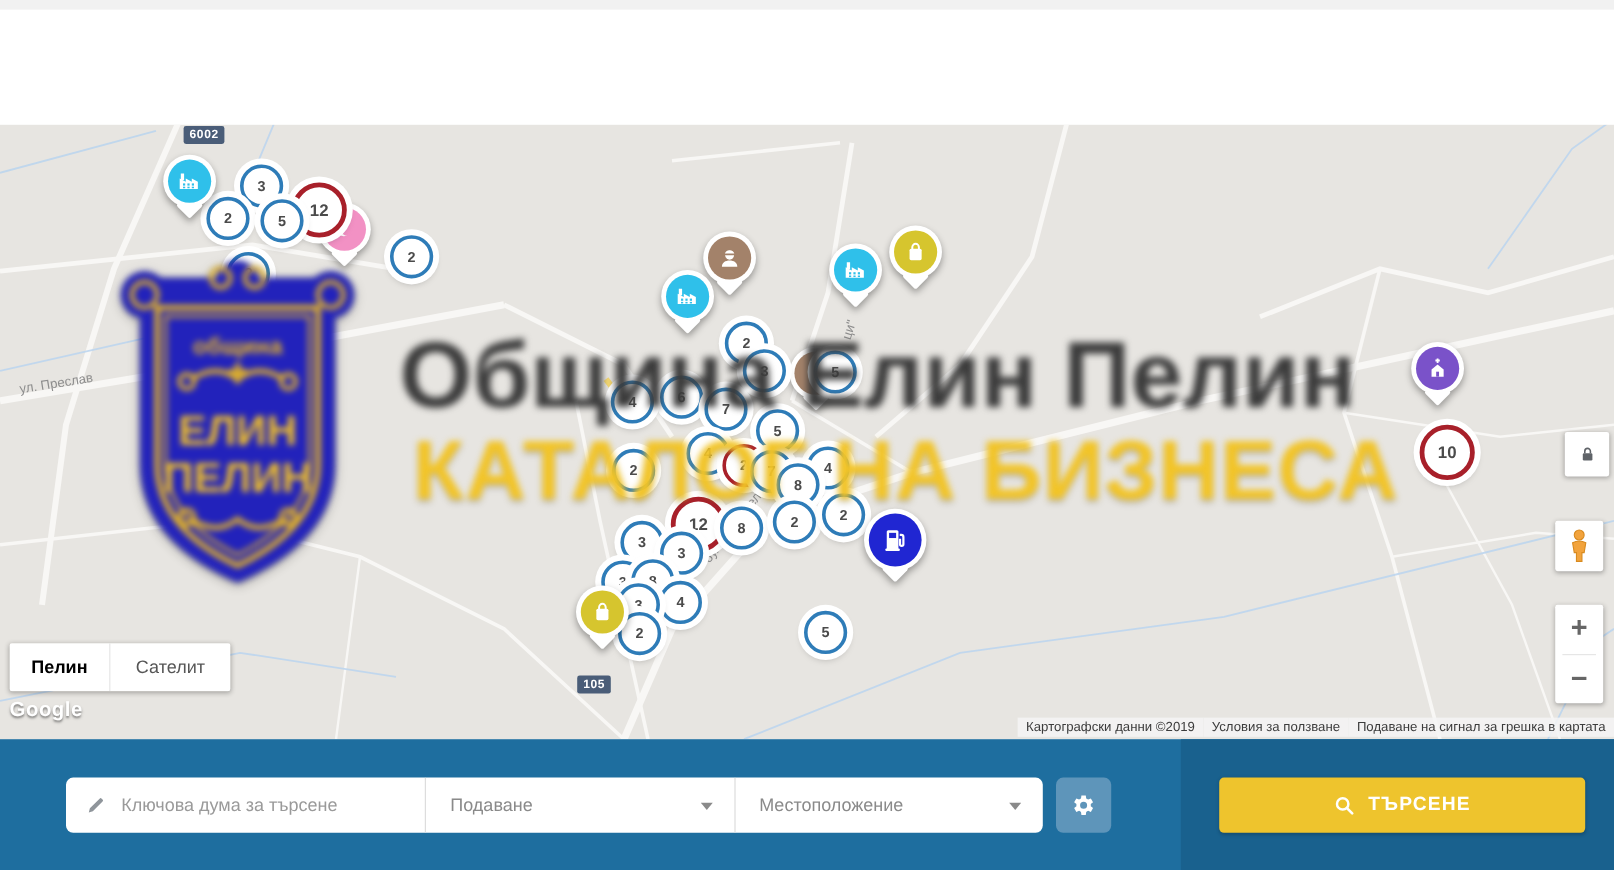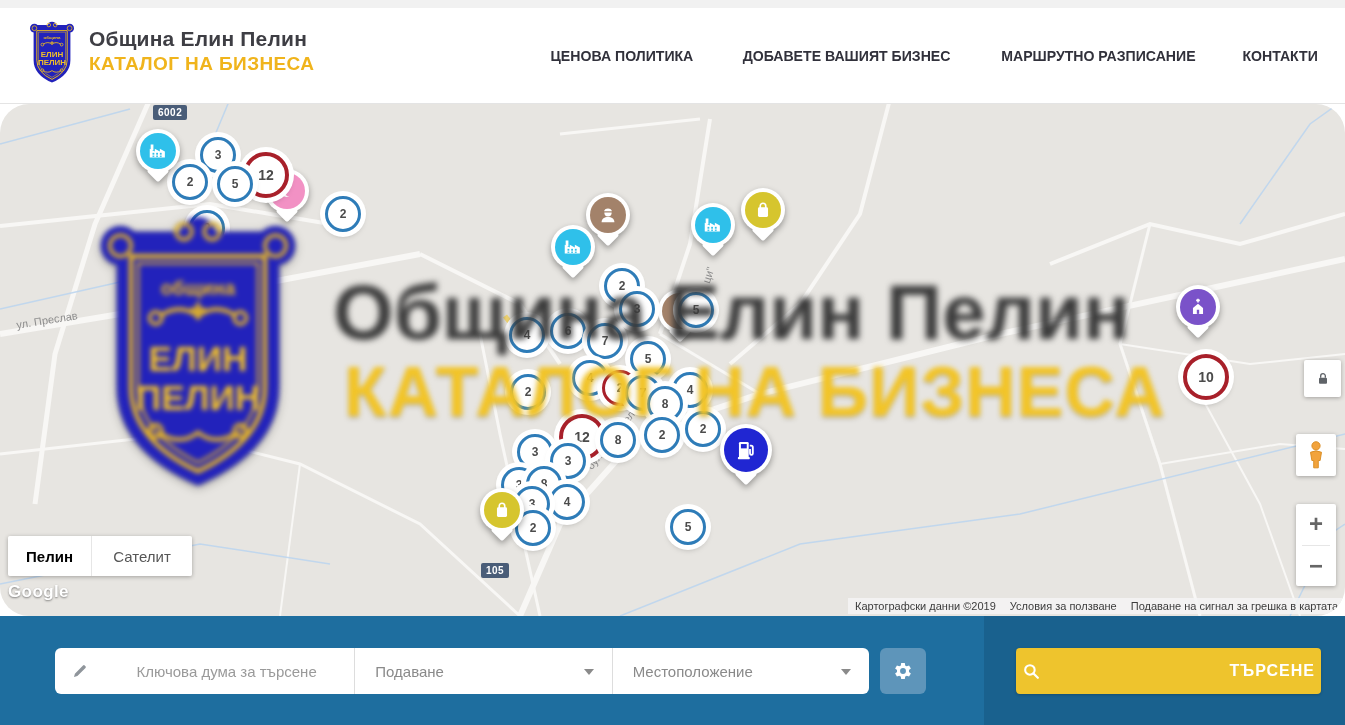--- a/index.html
+++ b/index.html
@@ -10,21 +10,21 @@
   .topstrip{position:absolute;left:0;top:0;width:100%;height:8px;background:#f1f1f1;}
   .header{position:absolute;left:0;top:8px;width:100%;height:95px;background:#fff;border-bottom:1px solid #e4e4e4;}
   .logo-small{position:absolute;left:28px;top:10px;width:48px;height:70px;}
   .brand{position:absolute;left:89px;top:18px;line-height:1.25;}
   .brand .t1{font-size:21px;font-weight:bold;color:#3e3e44;letter-spacing:.2px;}
   .brand .t2{font-size:19px;font-weight:bold;color:#f0b41c;letter-spacing:.4px;}
   .nav{position:absolute;right:25px;top:0;height:95px;display:flex;align-items:center;gap:38px;}
   .nav a{font-size:15px;font-weight:bold;color:#31313b;text-decoration:none;letter-spacing:0px;transform:scaleX(.94);transform-origin:center;white-space:nowrap;cursor:pointer;}
 
   
-  .map{position:absolute;left:0;top:104px;width:1345px;height:512px;background:#e7e5e1;overflow:hidden;border-radius:29px;}
+  .map{position:absolute;left:0;top:104px;width:1345px;height:512px;background:#e7e5e1;overflow:hidden;}
   .roads{position:absolute;left:0;top:0;}
   .road-label{position:absolute;background:#4a5d78;color:#fff;font-size:10px;font-weight:bold;padding:2px 5px;border-radius:2px;letter-spacing:.5px;z-index:2;}
   .street-label{position:absolute;color:#8d8d8d;font-size:11px;z-index:2;white-space:nowrap;}
 
   
   #markers{position:absolute;inset:0;}
   .cluster{position:absolute;transform:translate(-50%,-50%);display:flex;align-items:center;justify-content:center;background:#fff;border-radius:50%;color:#4b4b4b;font-weight:bold;box-shadow:0 0 0 5px #fff,0 3px 7px rgba(0,0,0,.4);z-index:5;cursor:pointer;}
   .cluster.s{width:30px;height:30px;border:3px solid #2e7cb8;font-size:12px;}
   .cluster.l{width:38px;height:38px;border:4px solid #2e7cb8;font-size:14px;}
   .cluster.red{border-color:#a8202a;}
@@ -56,27 +56,27 @@
   .zoomctl .zb{flex:1;display:flex;align-items:center;justify-content:center;font-size:24px;color:#666;cursor:pointer;font-weight:bold;}
   .zoomctl .sep{height:1px;background:#e6e6e6;margin:0 6px;}
 
   
   .searchbar{position:absolute;left:0;top:616px;width:1345px;height:109px;background:#1e6e9f;}
   .searchbar .rightpanel{position:absolute;right:0;top:0;width:361px;height:109px;background:#19618e;}
   .fieldgroup{position:absolute;left:55px;top:32px;height:46px;width:814px;background:#fff;border-radius:6px;display:flex;align-items:stretch;overflow:hidden;}
   .fg-sec{display:flex;align-items:center;position:relative;}
   .fg-keyword{width:300px;}
   .fg-keyword svg{margin:0 10px 0 16px;}
-  .fg-keyword input{border:0;outline:0;flex:1;font-size:15px;color:#555;font-family:"Liberation Sans",sans-serif;text-align:center;}
+  .fg-keyword input{border:0;outline:0;flex:1;font-size:15px;color:#555;font-family:"Liberation Sans",sans-serif;}
   .fg-keyword input::placeholder{color:#9a9a9a;}
   .fg-select{width:257px;border-left:1px solid #ddd;cursor:pointer;}
   .fg-select .sel-text{margin-left:20px;font-size:15px;color:#8a8a8a;}
   .caret{position:absolute;right:18px;top:50%;margin-top:-2px;width:0;height:0;border-left:5px solid transparent;border-right:5px solid transparent;border-top:6px solid #8a8a8a;}
   .gearbtn{position:absolute;left:880px;top:32px;width:46px;height:46px;border-radius:6px;background:#5e95ba;display:flex;align-items:center;justify-content:center;cursor:pointer;border:0;}
-  .searchbtn{position:absolute;left:1016px;top:32px;width:305px;height:46px;border-radius:4px;background:#eec42d;border:0;display:flex;align-items:center;justify-content:space-between;gap:10px;color:#fff;font-size:16px;font-weight:bold;letter-spacing:1px;cursor:pointer;font-family:"Liberation Sans",sans-serif;box-shadow:0 1px 3px rgba(0,0,0,.2);}
+  .searchbtn{position:absolute;left:1016px;top:32px;width:305px;height:46px;border-radius:4px;background:#eec42d;border:0;display:flex;align-items:center;justify-content:center;gap:10px;color:#fff;font-size:16px;font-weight:bold;letter-spacing:1px;cursor:pointer;font-family:"Liberation Sans",sans-serif;box-shadow:0 1px 3px rgba(0,0,0,.2);}
 </style>
 </head>
 <body>
 
 <svg width="0" height="0" style="position:absolute">
   <defs>
     <g id="shield">
       <path d="M14 26 Q8 10 20 10 L100 10 Q112 10 106 26 L106 98 Q106 134 60 154 Q14 134 14 98 Z" fill="#2222bb"></path>
       <circle cx="16" cy="18" r="11" fill="#2222bb"></circle>
         <circle cx="104" cy="18" r="11" fill="#2222bb"></circle>
@@ -98,35 +98,20 @@
       <circle cx="36" cy="123" r="3.5" fill="none" stroke="#e8b723" stroke-width="2"></circle>
       <circle cx="84" cy="123" r="3.5" fill="none" stroke="#e8b723" stroke-width="2"></circle>
     </g>
   </defs>
 </svg>
 
 <div id="app">
 
   <div class="topstrip"></div>
 
-  <div class="header">
-    <svg class="logo-small" viewBox="0 0 120 160">
-        <use href="#shield"></use>
-      </svg>
-    <div class="brand">
-      <div class="t1">Община Елин Пелин</div>
-      <div class="t2">КАТАЛОГ НА БИЗНЕСА</div>
-    </div>
-    <nav class="nav">
-      <a>ЦЕНОВА ПОЛИТИКА</a>
-      <a>ДОБАВЕТЕ ВАШИЯТ БИЗНЕС</a>
-      <a>МАРШРУТНО РАЗПИСАНИЕ</a>
-      <a>КОНТАКТИ</a>
-    </nav>
-  </div>
 
   <div class="map">
     <svg class="roads" width="1345" height="512">
       <g stroke="#f8f7f5" fill="none">
         <path d="M150 -5 L95 120 L55 250 L35 400" stroke-width="5"></path>
         <path d="M0 122 L210 100 L330 120" stroke-width="4"></path>
         <path d="M0 230 L120 210 L260 180 L420 150" stroke-width="6"></path>
         <path d="M210 100 L260 180" stroke-width="3"></path>
         <path d="M420 150 L520 200 L560 260" stroke-width="4"></path>
         <path d="M560 30 L700 15" stroke-width="3"></path>

